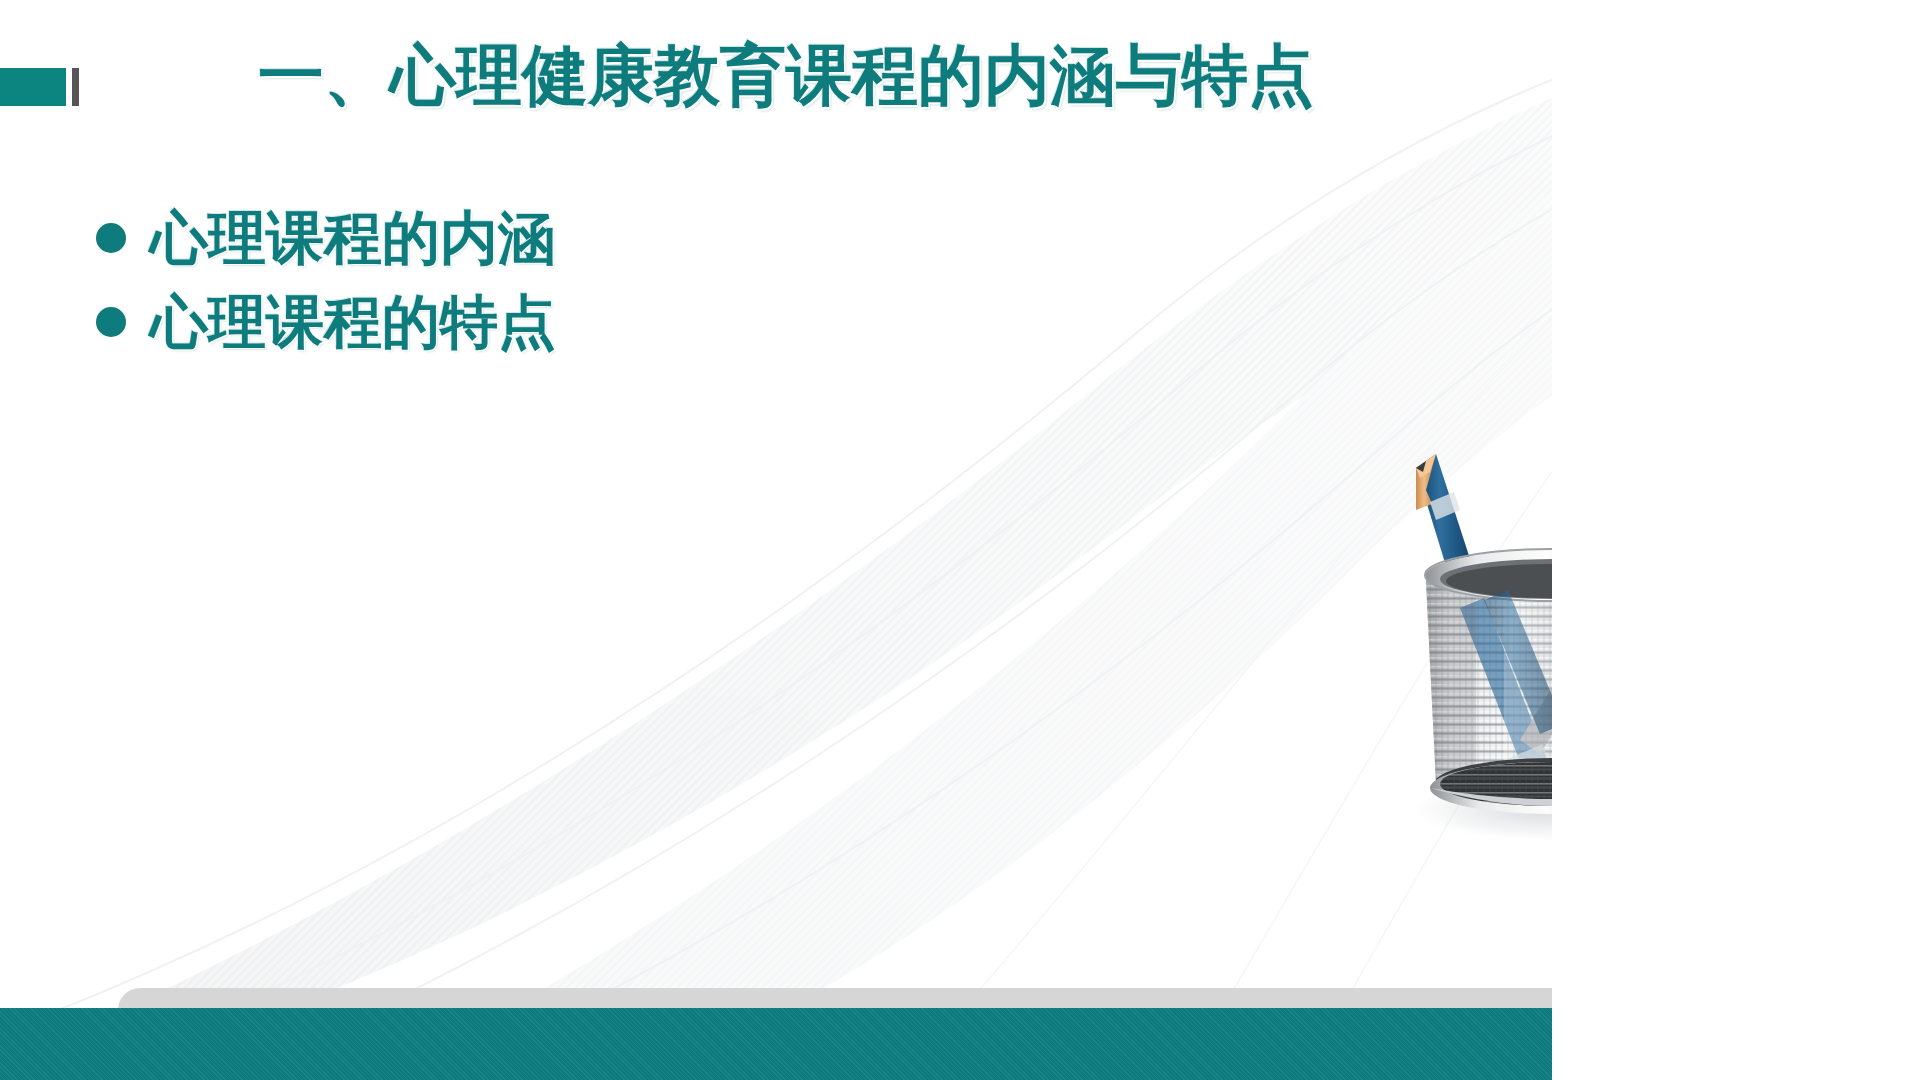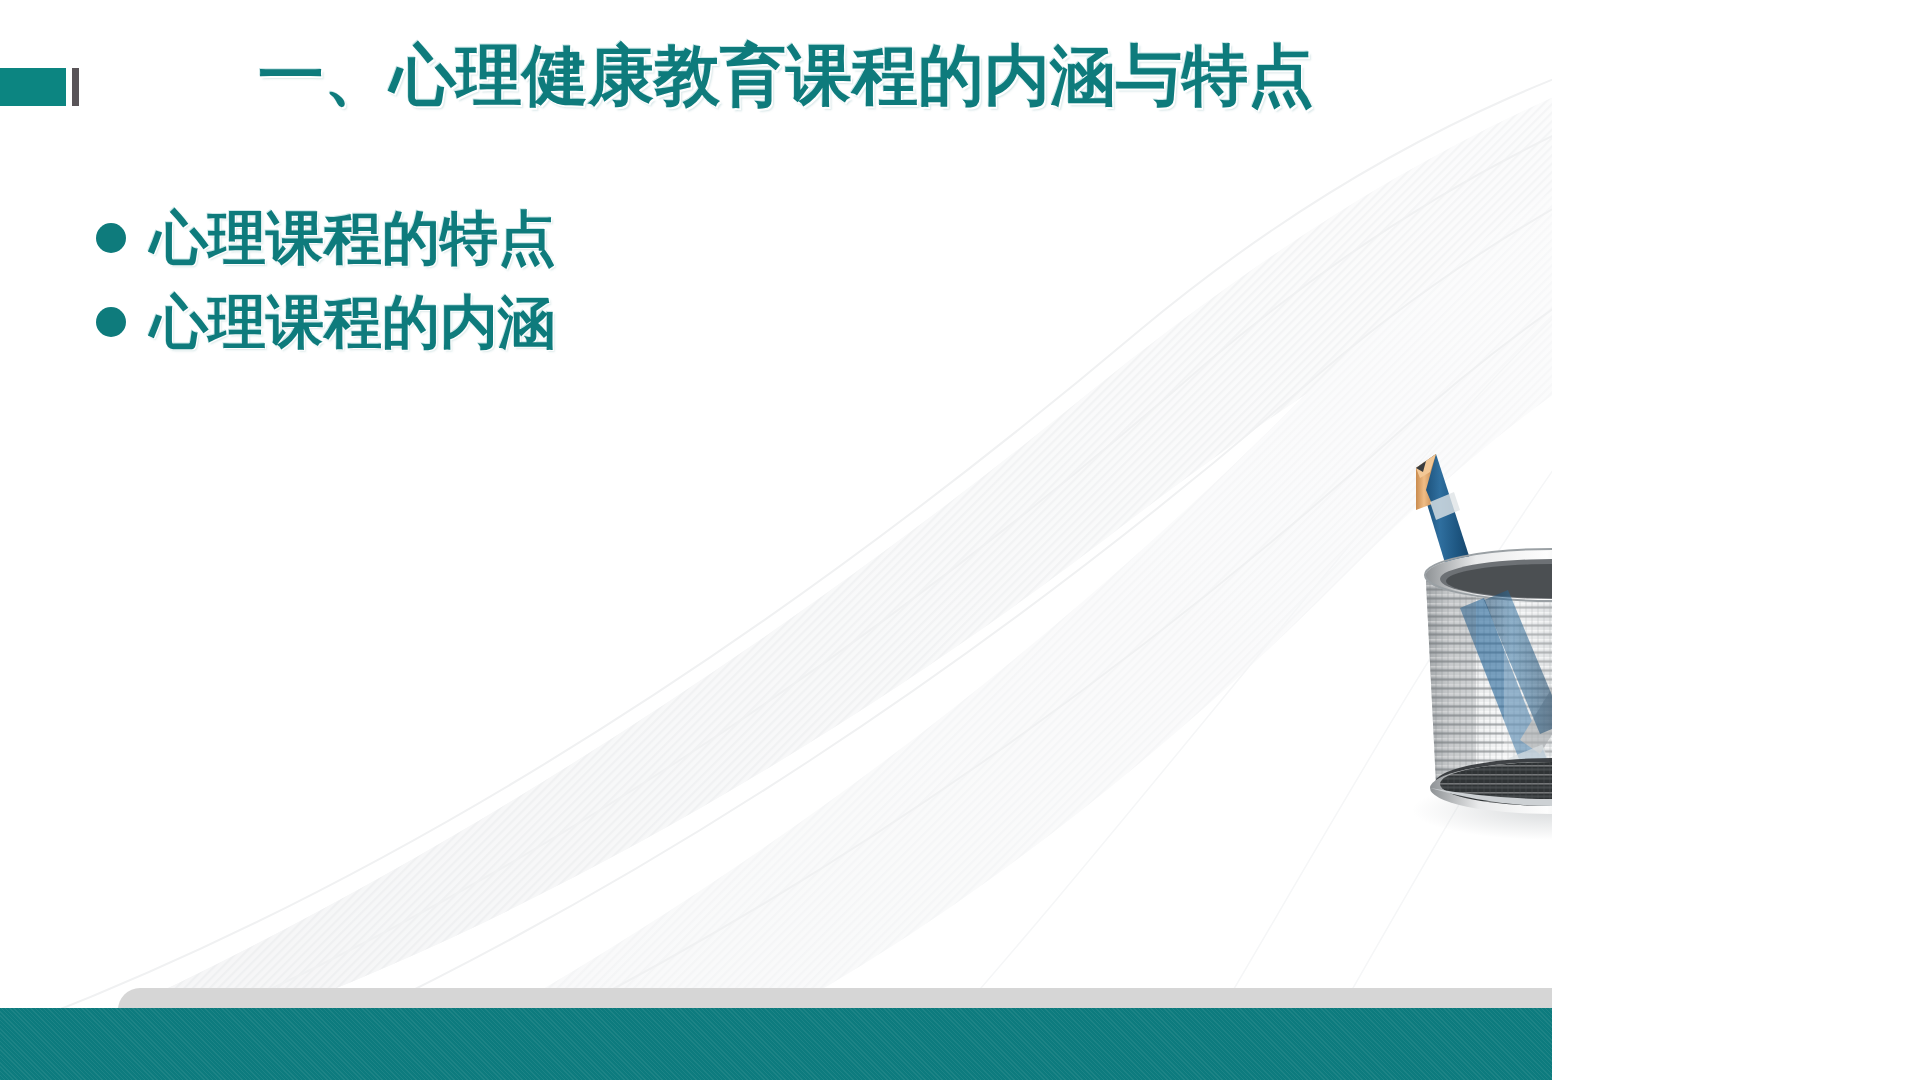--- a/index.html
+++ b/index.html
@@ -205,25 +205,25 @@
   </div>
 
   <div class="deco-block"></div>
   <div class="deco-bar"></div>
 
   <div class="title">一、心理健康教育课程的内涵与特点</div>
 
   <ul class="bullets">
     <li class="bullet-row">
       <span class="bullet-dot"></span>
-      <span class="bullet-text">心理课程的特点</span>
+      <span class="bullet-text">心理课程的内涵</span>
     </li>
     <li class="bullet-row">
       <span class="bullet-dot"></span>
-      <span class="bullet-text">心理课程的内涵</span>
+      <span class="bullet-text">心理课程的特点</span>
     </li>
   </ul>
 
   <div class="pencil-art">
     <svg viewBox="0 0 320 420" xmlns="http://www.w3.org/2000/svg" aria-hidden="true">
       <defs>
         <linearGradient id="meshG" x1="0" y1="0" x2="1" y2="0">
           <stop offset="0%" stop-color="#9b9fa2"></stop>
           <stop offset="12%" stop-color="#dfe1e2"></stop>
           <stop offset="32%" stop-color="#f3f4f5"></stop>

